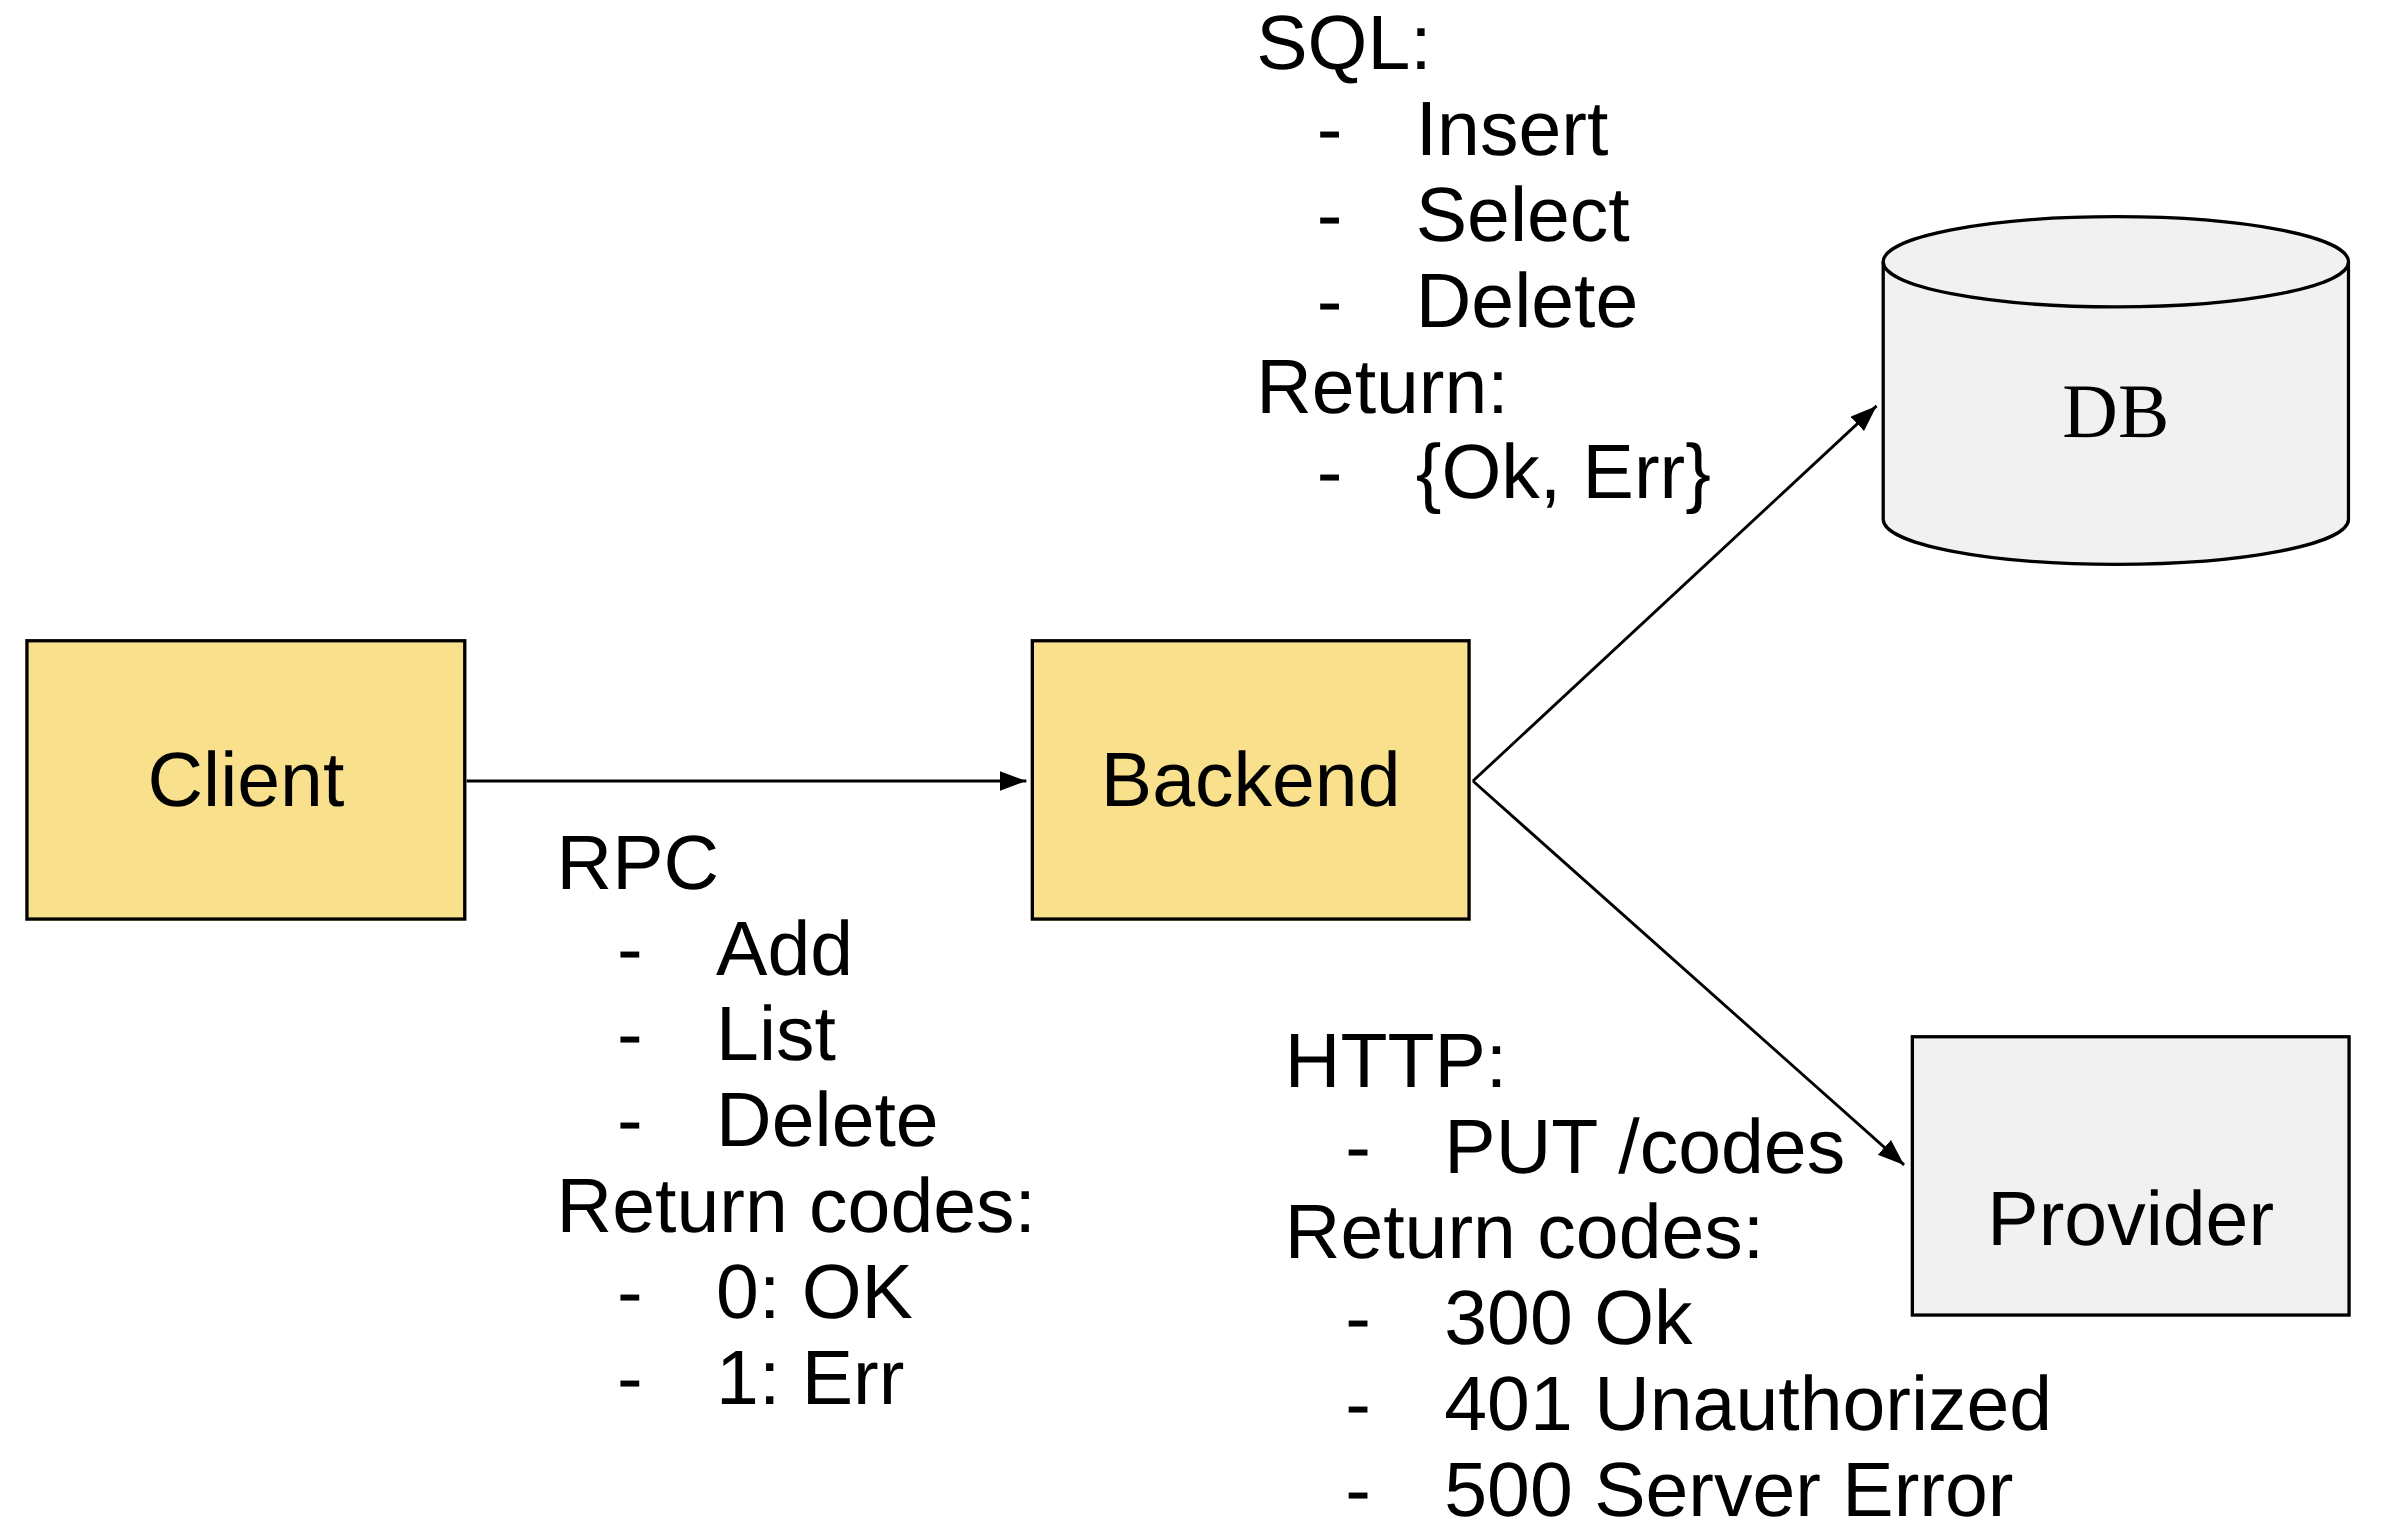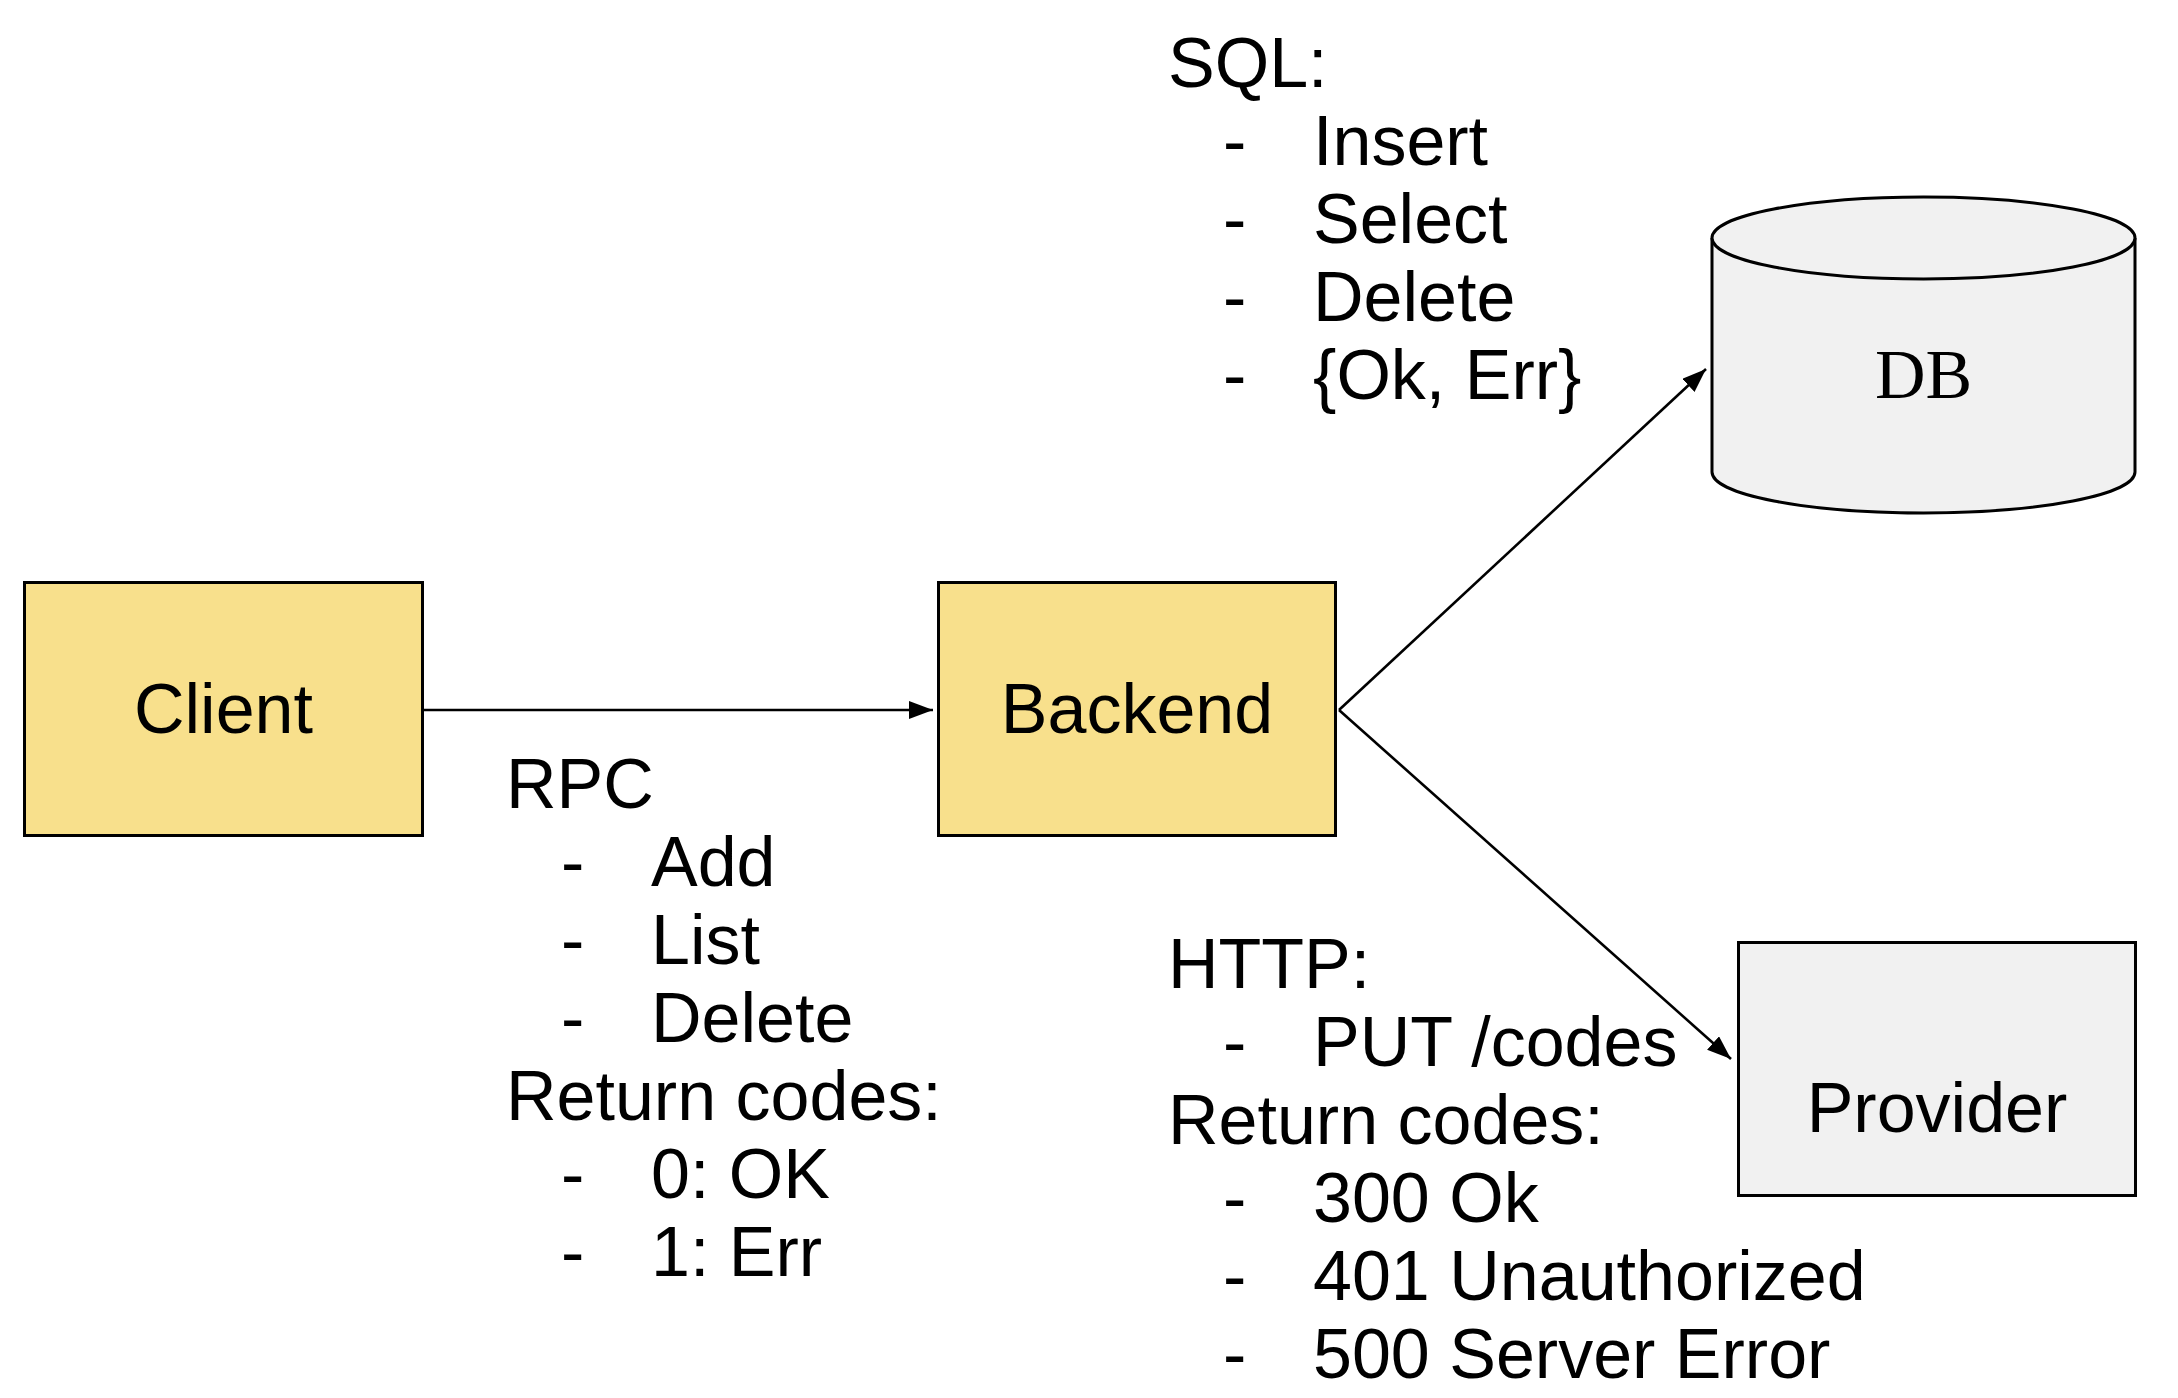--- a/index.html
+++ b/index.html
@@ -53,21 +53,21 @@
     font-size: 70px;
     font-family: Liberation Serif, serif;
   }
 
   .annot {
     position: absolute;
     font-size: 70px;
     line-height: 78px;
     white-space: nowrap;
   }
-  #sql-block  { left: 1168px; top: 0px; margin-top: 24px;   }
+  #sql-block  { left: 1142px; top: 0px;   }
   #rpc-block  { left: 506px;  top: 745px; }
   #http-block { left: 1168px; top: 925px; }
 
   .annot .item { display: flex; }
   .annot .dash {
     margin-left: 55px;
     width: 90px;
     flex: 0 0 auto;
   }
 </style>
@@ -117,20 +117,21 @@
       <span>Insert</span>
     </div>
     <div class="item">
       <span class="dash">-</span>
       <span>Select</span>
     </div>
     <div class="item">
       <span class="dash">-</span>
       <span>Delete</span>
     </div>
+    <div class="title">Return:</div>
     <div class="item">
       <span class="dash">-</span>
       <span>{Ok, Err}</span>
     </div>
   </div>
 
   <div class="annot" id="rpc-block">
     <div class="title">RPC</div>
     <div class="item">
       <span class="dash">-</span>

